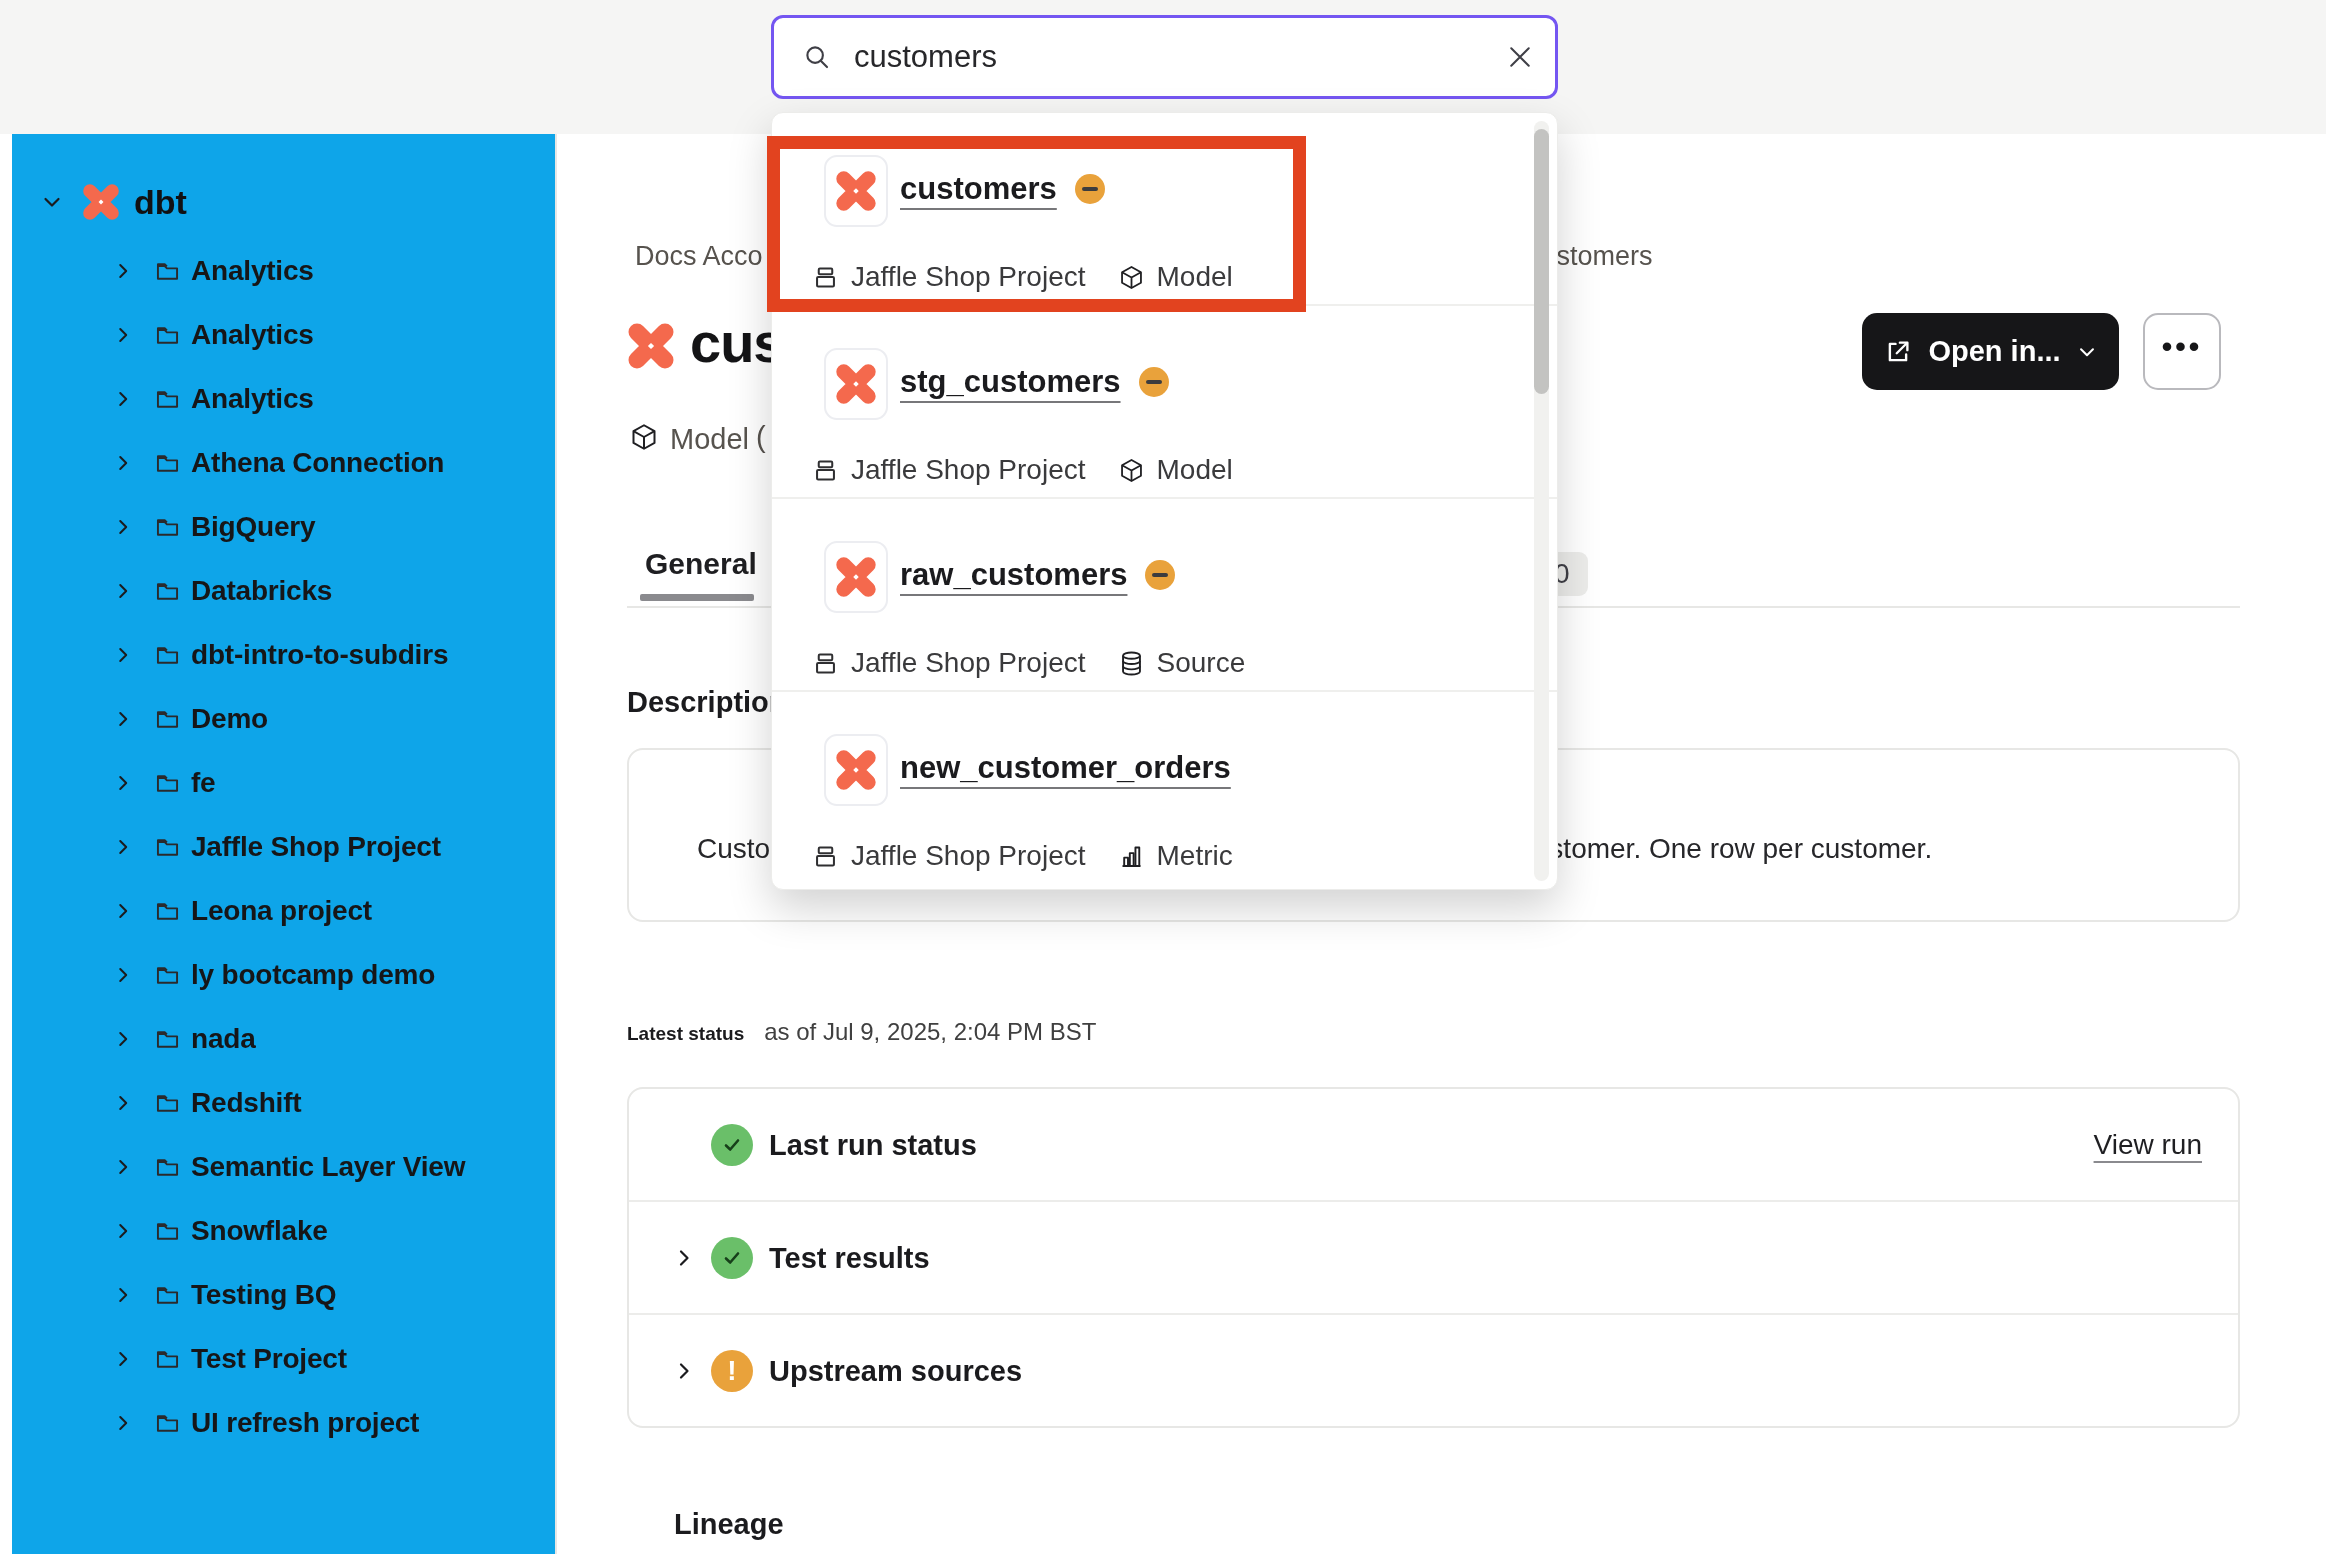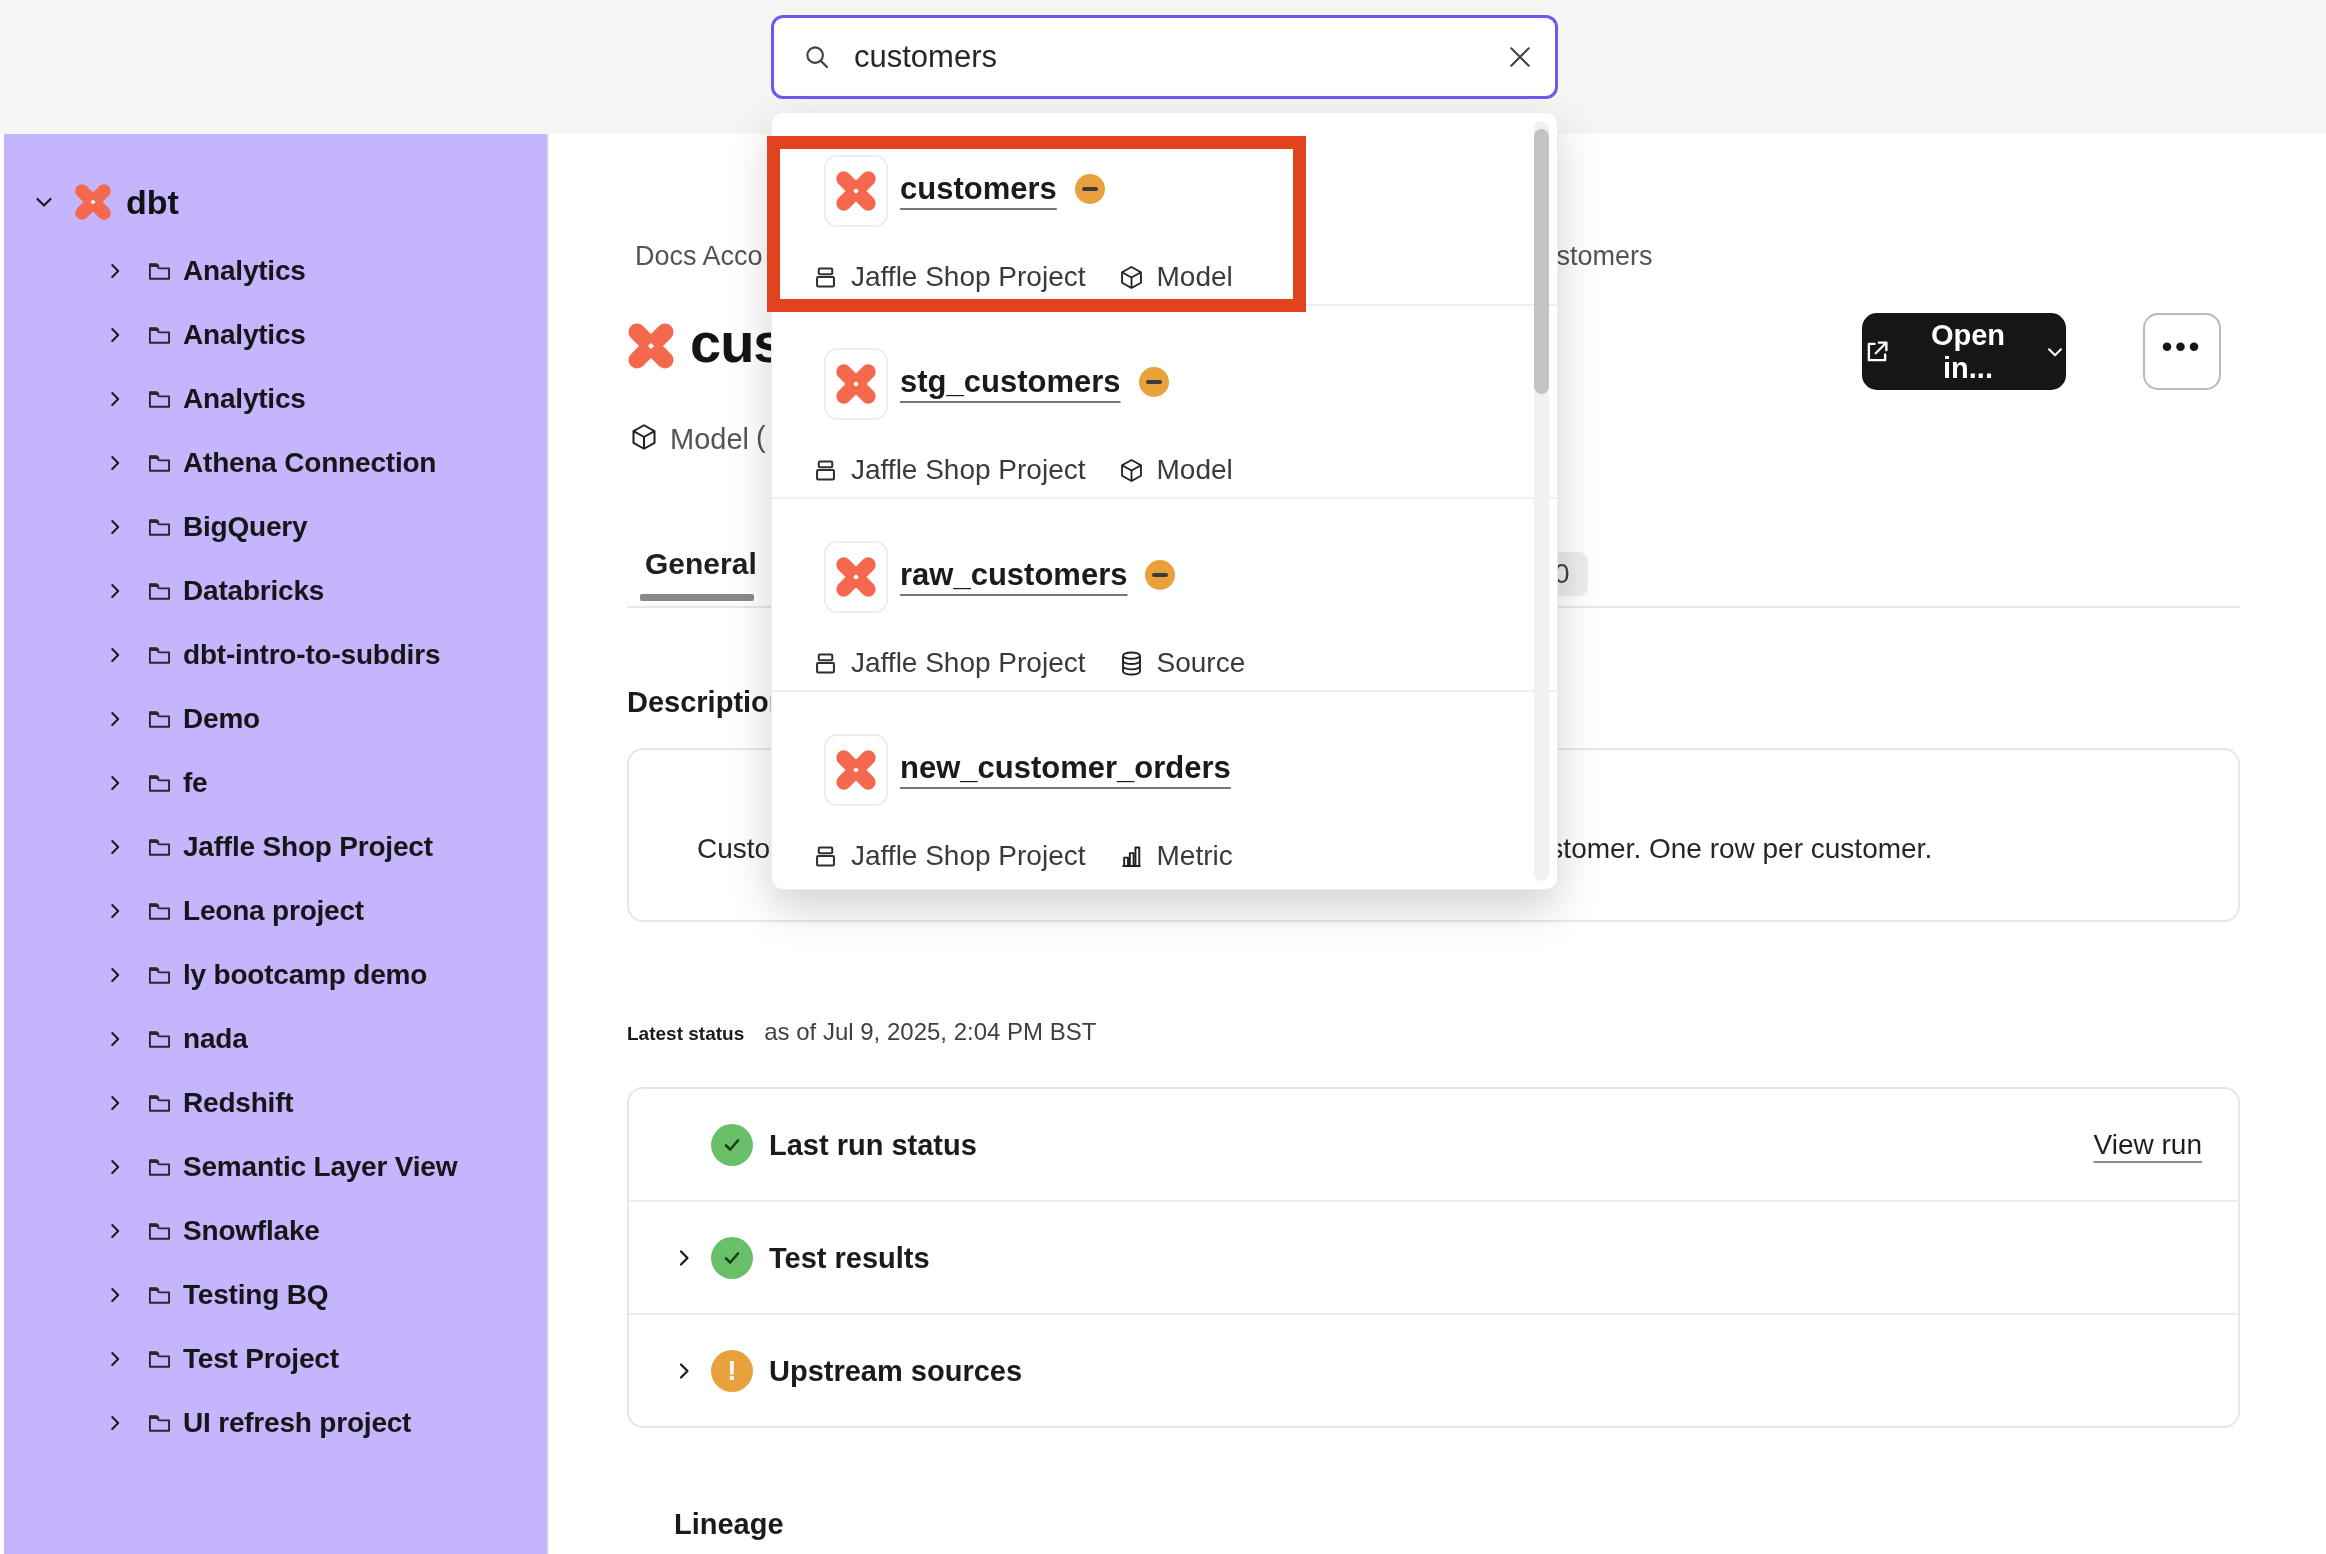--- a/index.html
+++ b/index.html
@@ -11,42 +11,42 @@
   .topbar { position:absolute; left:0; top:0; width:2326px; height:134px; background:#f5f5f4; }
   .searchbox { position:absolute; left:771px; top:15px; width:787px; height:84px; background:#ffffff;
                border:3px solid #7456f1; border-radius:12px; display:flex; align-items:center; }
   .search-mag { margin-left:28px; width:30px; height:30px; flex:0 0 auto; }
   .search-input { flex:1; border:none; outline:none; background:transparent; font-family:"Liberation Sans",sans-serif;
                   font-size:31px; color:#27272a; margin-left:22px; }
   .search-clear { width:46px; height:46px; margin-right:12px; border:none; background:transparent; cursor:pointer;
                   display:flex; align-items:center; justify-content:center; }
 
   
-  .sidebar { position:absolute; left:4px; top:134px; width:545px; height:1420px; background:#c4b5fd; border-right:2px solid #e7e7e5; }
+  .sidebar { position:absolute; left:12px; top:134px; width:545px; height:1420px; background:#0ea5e9; border-right:2px solid #e7e7e5; }
   .side-root { position:absolute; left:0; top:40px; height:56px; width:100%; display:flex; align-items:center; cursor:pointer; }
   .side-root .chev-down { margin-left:28px; width:24px; height:24px; }
   .side-root .root-logo { margin-left:18px; width:38px; height:38px; }
   .side-root .root-label { margin-left:14px; font-size:34px; font-weight:700; color:#111113; }
   .side-items { position:absolute; left:0; top:105px; width:100%; }
   .side-item { height:64px; display:flex; align-items:center; padding-left:100px; cursor:pointer; }
   .side-item .chev { width:22px; height:22px; margin-right:20px; flex:0 0 auto; }
   .side-item .folder { width:27px; height:27px; margin-right:10px; flex:0 0 auto; }
   .side-item .side-label { font-size:28px; font-weight:600; color:#161618; letter-spacing:-0.2px; white-space:nowrap; }
 
   
   .main { position:absolute; left:547px; top:134px; width:1779px; height:1420px; background:#ffffff; }
   .crumb-start { position:absolute; left:635px; top:241px; font-size:27px; color:#57534e; white-space:nowrap; }
   .crumb-end { position:absolute; left:1528px; top:241px; font-size:27px; color:#57534e; white-space:nowrap; }
   .title-row-logo { position:absolute; left:627px; top:322px; width:48px; height:48px; }
   .page-title { position:absolute; left:690px; top:310px; font-size:56px; font-weight:600; color:#141416; letter-spacing:-1px; white-space:nowrap; }
   .meta-cube { position:absolute; left:629px; top:422px; width:30px; height:30px; }
   .meta-type { position:absolute; left:670px; top:423px; font-size:29px; color:#57534e; }
   .meta-paren { position:absolute; left:756px; top:421px; font-size:29px; color:#57534e; }
 
-  .openin-btn { position:absolute; left:1862px; top:313px; width:204px; height:77px; background:#161618; border:none;
+  .openin-btn { position:absolute; left:1862px; top:313px; width:257px; height:77px; background:#161618; border:none;
                 border-radius:15px; display:flex; align-items:center; justify-content:center; gap:15px; cursor:pointer; }
   .openin-label { color:#ffffff; font-size:29px; font-weight:600; font-family:"Liberation Sans",sans-serif; }
   .more-btn { position:absolute; left:2143px; top:313px; width:78px; height:77px; background:#ffffff;
               border:2px solid #b9b9bd; border-radius:15px; display:flex; align-items:center; justify-content:center; cursor:pointer; }
   .more-dots { font-size:30px; font-weight:700; letter-spacing:3px; color:#161618; line-height:1; padding-bottom:10px; }
 
   .tab-general { position:absolute; left:645px; top:547px; font-size:30px; font-weight:700; color:#1f1f22; cursor:pointer; }
   .tab-underline { position:absolute; left:640px; top:594px; width:114px; height:7px; background:#8a8a8e; border-radius:2px; }
   .tab-border { position:absolute; left:627px; top:606px; width:1613px; height:2px; background:#e7e7e5; }
   .tab-count-pill { position:absolute; left:1536px; top:552px; height:44px; padding:0 18px; background:#ececea; border-radius:9px;

